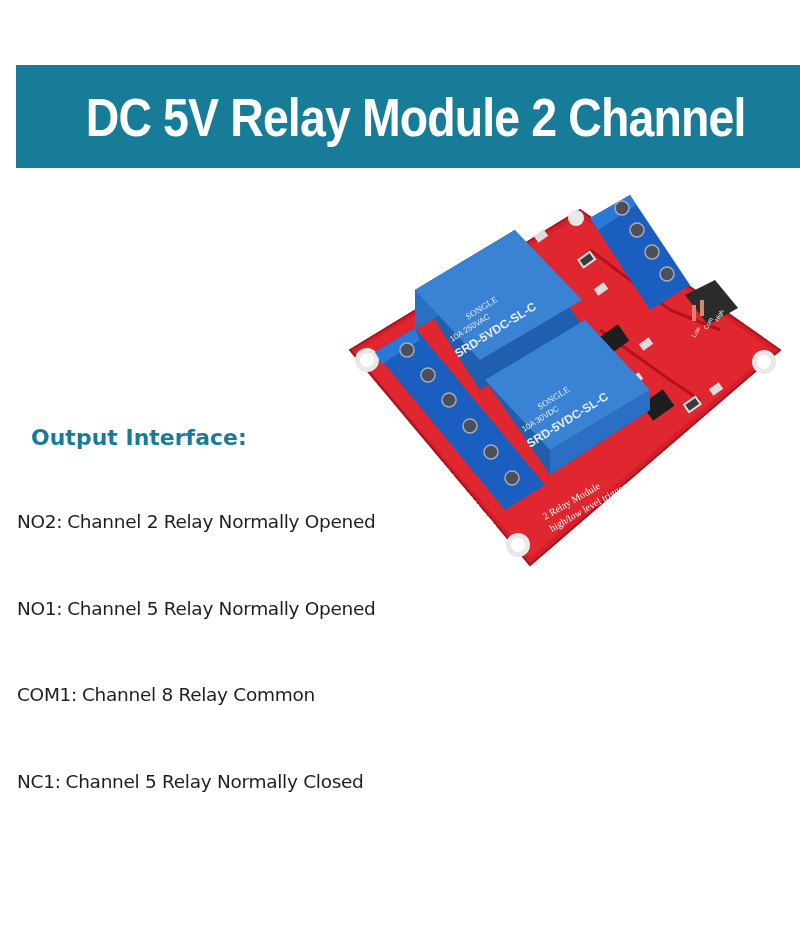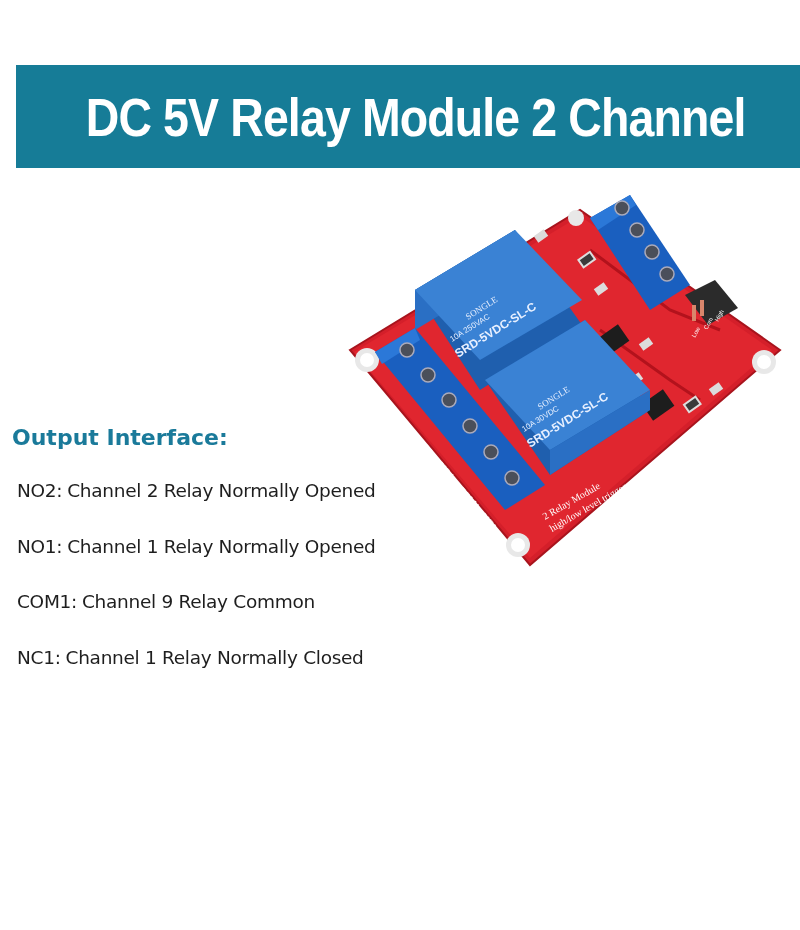--- a/index.html
+++ b/index.html
@@ -3,25 +3,25 @@
 <meta charset="utf-8">
 <style>
   html, body { margin: 0; padding: 0; background: #ffffff; }
   body { width: 800px; height: 930px; position: relative; overflow: hidden;
          font-family: "Liberation Sans", "DejaVu Sans", sans-serif; }
   .banner { position: absolute; left: 16px; top: 65px; width: 800px; height: 103px;
             background: #167c97; display: flex; align-items: center; justify-content: center; }
   .banner-title { color: #ffffff; font-family: "Liberation Sans", sans-serif; font-weight: bold;
                   font-size: 54px; letter-spacing: -1px; transform: scaleX(0.86); white-space: nowrap; }
   .product { position: absolute; left: 340px; top: 190px; width: 450px; height: 385px; }
-  .section-heading { position: absolute; left: 12px; top: 425px; color: #1a7a9a;
+  .section-heading { position: absolute; left: 31px; top: 425px; color: #1a7a9a;
                      font-family: "DejaVu Sans", sans-serif; font-weight: bold; font-size: 22px; }
   .pin-list { position: absolute; left: 17px; top: 480px; margin: 0; padding: 0; list-style: none; }
   .pin-item { height: 55.6px; color: #1e1e1e; font-family: "DejaVu Sans", sans-serif;
-              font-size: 18.5px; white-space: nowrap; letter-spacing: -0.3px; }
+              font-size: 18.5px; white-space: nowrap; letter-spacing: -0.3px; margin-top: 31px; }
   .pin-code::after { content: ":"; }
   .pin-code { margin-right: 5px; }
 </style>
 </head>
 <body>
 
 <div class="banner">
   <div class="banner-title">DC 5V Relay Module 2 Channel</div>
 </div>
 
@@ -125,16 +125,16 @@
     <text x="355" y="148" transform="rotate(-60 355 148)">Low</text>
     <text x="367" y="140" transform="rotate(-60 367 140)">Com</text>
     <text x="378" y="132" transform="rotate(-60 378 132)">High</text>
   </g>
 </svg>
 
 <div class="section-heading">Output Interface:</div>
 
 <ul class="pin-list">
   <li class="pin-item"><span class="pin-code">NO2</span><span>Channel 2 Relay Normally Opened</span></li>
-  <li class="pin-item"><span class="pin-code">NO1</span><span>Channel 1 Relay Normally Opened</span></li>
-  <li class="pin-item"><span class="pin-code">COM1</span><span>Channel 9 Relay Common</span></li>
-  <li class="pin-item"><span class="pin-code">NC1</span><span>Channel 1 Relay Normally Closed</span></li>
+  <li class="pin-item"><span class="pin-code">NO1</span><span>Channel 5 Relay Normally Opened</span></li>
+  <li class="pin-item"><span class="pin-code">COM1</span><span>Channel 8 Relay Common</span></li>
+  <li class="pin-item"><span class="pin-code">NC1</span><span>Channel 5 Relay Normally Closed</span></li>
 </ul>
 
 </body></html>

